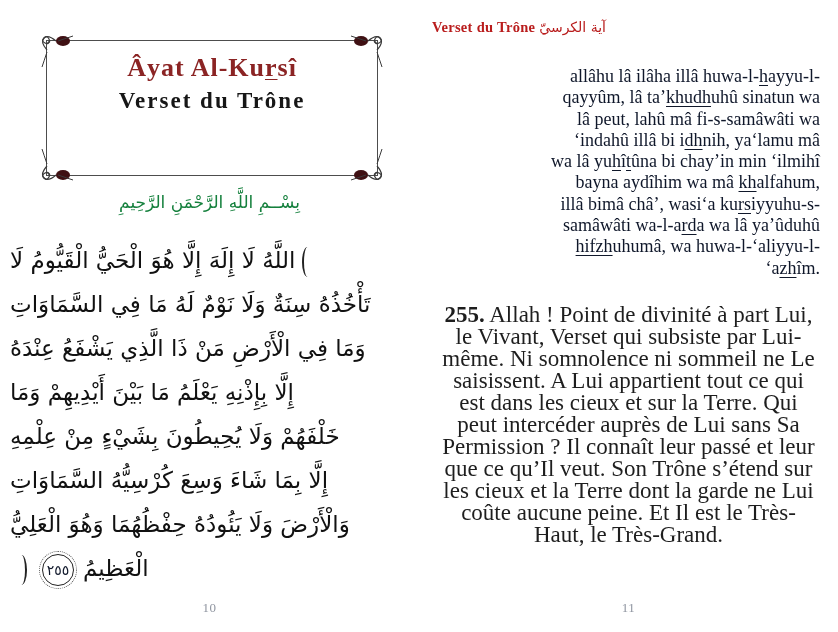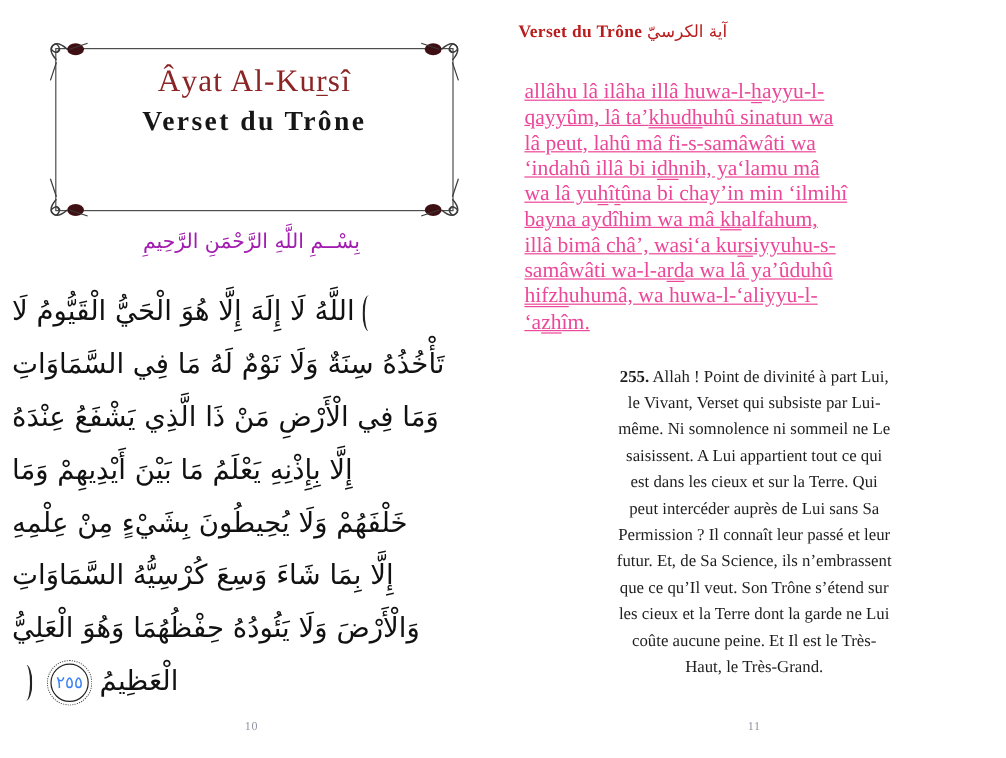--- a/index.html
+++ b/index.html
@@ -10,82 +10,82 @@
   .page { position:absolute; top:0; height:632px; width:419px; }
   .page-left { left:0; }
   .page-right { left:419px; }
 
   
   .title-frame {
     position:absolute; left:46px; top:40px; width:330px; height:134px;
     border:1.3px solid #4d4d4d;
   }
   .tf-title {
-    margin-top:12px; text-align:center; font-weight:normal; font-size:26px;
+    margin-top:12px; text-align:center; font-weight:bold; font-size:26px;
     letter-spacing:1px; color:#8b2424;
   }
   .tf-title u, .translit u { text-decoration:underline; text-underline-offset:3px; text-decoration-thickness:1.2px; }
   .tf-sub {
     text-align:center; font-weight:bold; font-size:23px; letter-spacing:2px;
     color:#161616; margin-top:5px;
   }
   .tf-arabic {
     text-align:center; font-size:27px; color:#1c1c1c; margin-top:3px;
     font-family:"DejaVu Sans", sans-serif; direction:rtl; line-height:36px;
   }
   .corner { position:absolute; width:46px; height:46px; pointer-events:none; }
   .corner svg { width:100%; height:100%; }
   .corner.tl { left:-11px; top:-11px; }
   .corner.tr { right:-11px; top:-11px; transform:scaleX(-1); }
   .corner.bl { left:-11px; bottom:-11px; transform:scaleY(-1); }
   .corner.br { right:-11px; bottom:-11px; transform:scale(-1,-1); }
 
   .basmala {
     position:absolute; left:0; top:192px; width:100%; text-align:center;
-    font-family:"DejaVu Sans", sans-serif; font-size:17px; color:#a21caf; direction:rtl;
+    font-family:"DejaVu Sans", sans-serif; font-size:17px; color:#15803d; direction:rtl;
   }
   .verse {
     position:absolute; left:10px; top:238px; width:399px; direction:rtl;
     text-align:left; font-family:"DejaVu Sans", sans-serif; color:#111111;
   }
   .verse-line { font-size:23px; line-height:44px; white-space:nowrap; }
   .bracket {
     display:inline-block; width:9px; height:30px; border-radius:50%;
     vertical-align:middle; margin:0 6px;
   }
   .bracket-open  { border-left:2px solid #222; }
   .bracket-close { border-right:2px solid #222; }
   .rosette {
     display:inline-flex; align-items:center; justify-content:center;
     width:30px; height:30px; border:1.5px solid #222; border-radius:50%;
     outline:1.5px dotted #555; outline-offset:2px;
     font-size:14px; line-height:1; vertical-align:middle; margin:0 9px;
-    font-family:"DejaVu Sans", sans-serif; color:#3b82f6;
+    font-family:"DejaVu Sans", sans-serif; color:#0f172a;
   }
   .page-num {
     position:absolute; top:600px; left:0; width:100%; text-align:center;
-    color:#8f95a0; font-size:10px; letter-spacing:0.5px;
+    color:#8f95a0; font-size:13px; letter-spacing:0.5px;
   }
 
   
   .r-header {
     position:absolute; top:19px; left:13px; width:100%; text-align:left;
     color:#b91c1c; font-weight:bold; font-size:14.5px; letter-spacing:0.3px;
   }
   .r-header .ar {
     font-family:"DejaVu Sans", sans-serif; font-size:14px; font-weight:normal;
   }
   .translit {
-    position:absolute; top:66px; left:18px; width:383px; text-align:left;
-    color:#ec4899; font-size:18px;text-decoration:underline;
+    position:absolute; top:66px; left:18px; width:383px; text-align:right;
+    color:#0f172a; font-size:18px;
   }
   .translit-line { line-height:21.3px; white-space:nowrap; }
   .french {
     position:absolute; top:304px; left:12px; width:395px; text-align:center;
-    color:#1e1e1e; font-size:14px;
+    color:#1e1e1e; font-size:23px;
   }
   .french-line { line-height:22px; white-space:nowrap; }
   .french-line b { font-weight:bold; }
 </style>
 </head>
 <body>
 
 <div class="book">
 
   <div class="page page-left">
@@ -168,21 +168,20 @@
     </div>
 
     <div class="french">
       <div class="french-line"><b>255.</b> Allah ! Point de divinité à part Lui,</div>
       <div class="french-line">le Vivant, Verset qui subsiste par Lui-</div>
       <div class="french-line">même. Ni somnolence ni sommeil ne Le</div>
       <div class="french-line">saisissent. A Lui appartient tout ce qui</div>
       <div class="french-line">est dans les cieux et sur la Terre. Qui</div>
       <div class="french-line">peut intercéder auprès de Lui sans Sa</div>
       <div class="french-line">Permission ? Il connaît leur passé et leur</div>
-      <div class="french-line">futur. Et, de Sa Science, ils n’embrassent</div>
       <div class="french-line">que ce qu’Il veut. Son Trône s’étend sur</div>
       <div class="french-line">les cieux et la Terre dont la garde ne Lui</div>
       <div class="french-line">coûte aucune peine. Et Il est le Très-</div>
       <div class="french-line">Haut, le Très-Grand.</div>
     </div>
 
     <div class="page-num">11</div>
   </div>
 
 </div>

